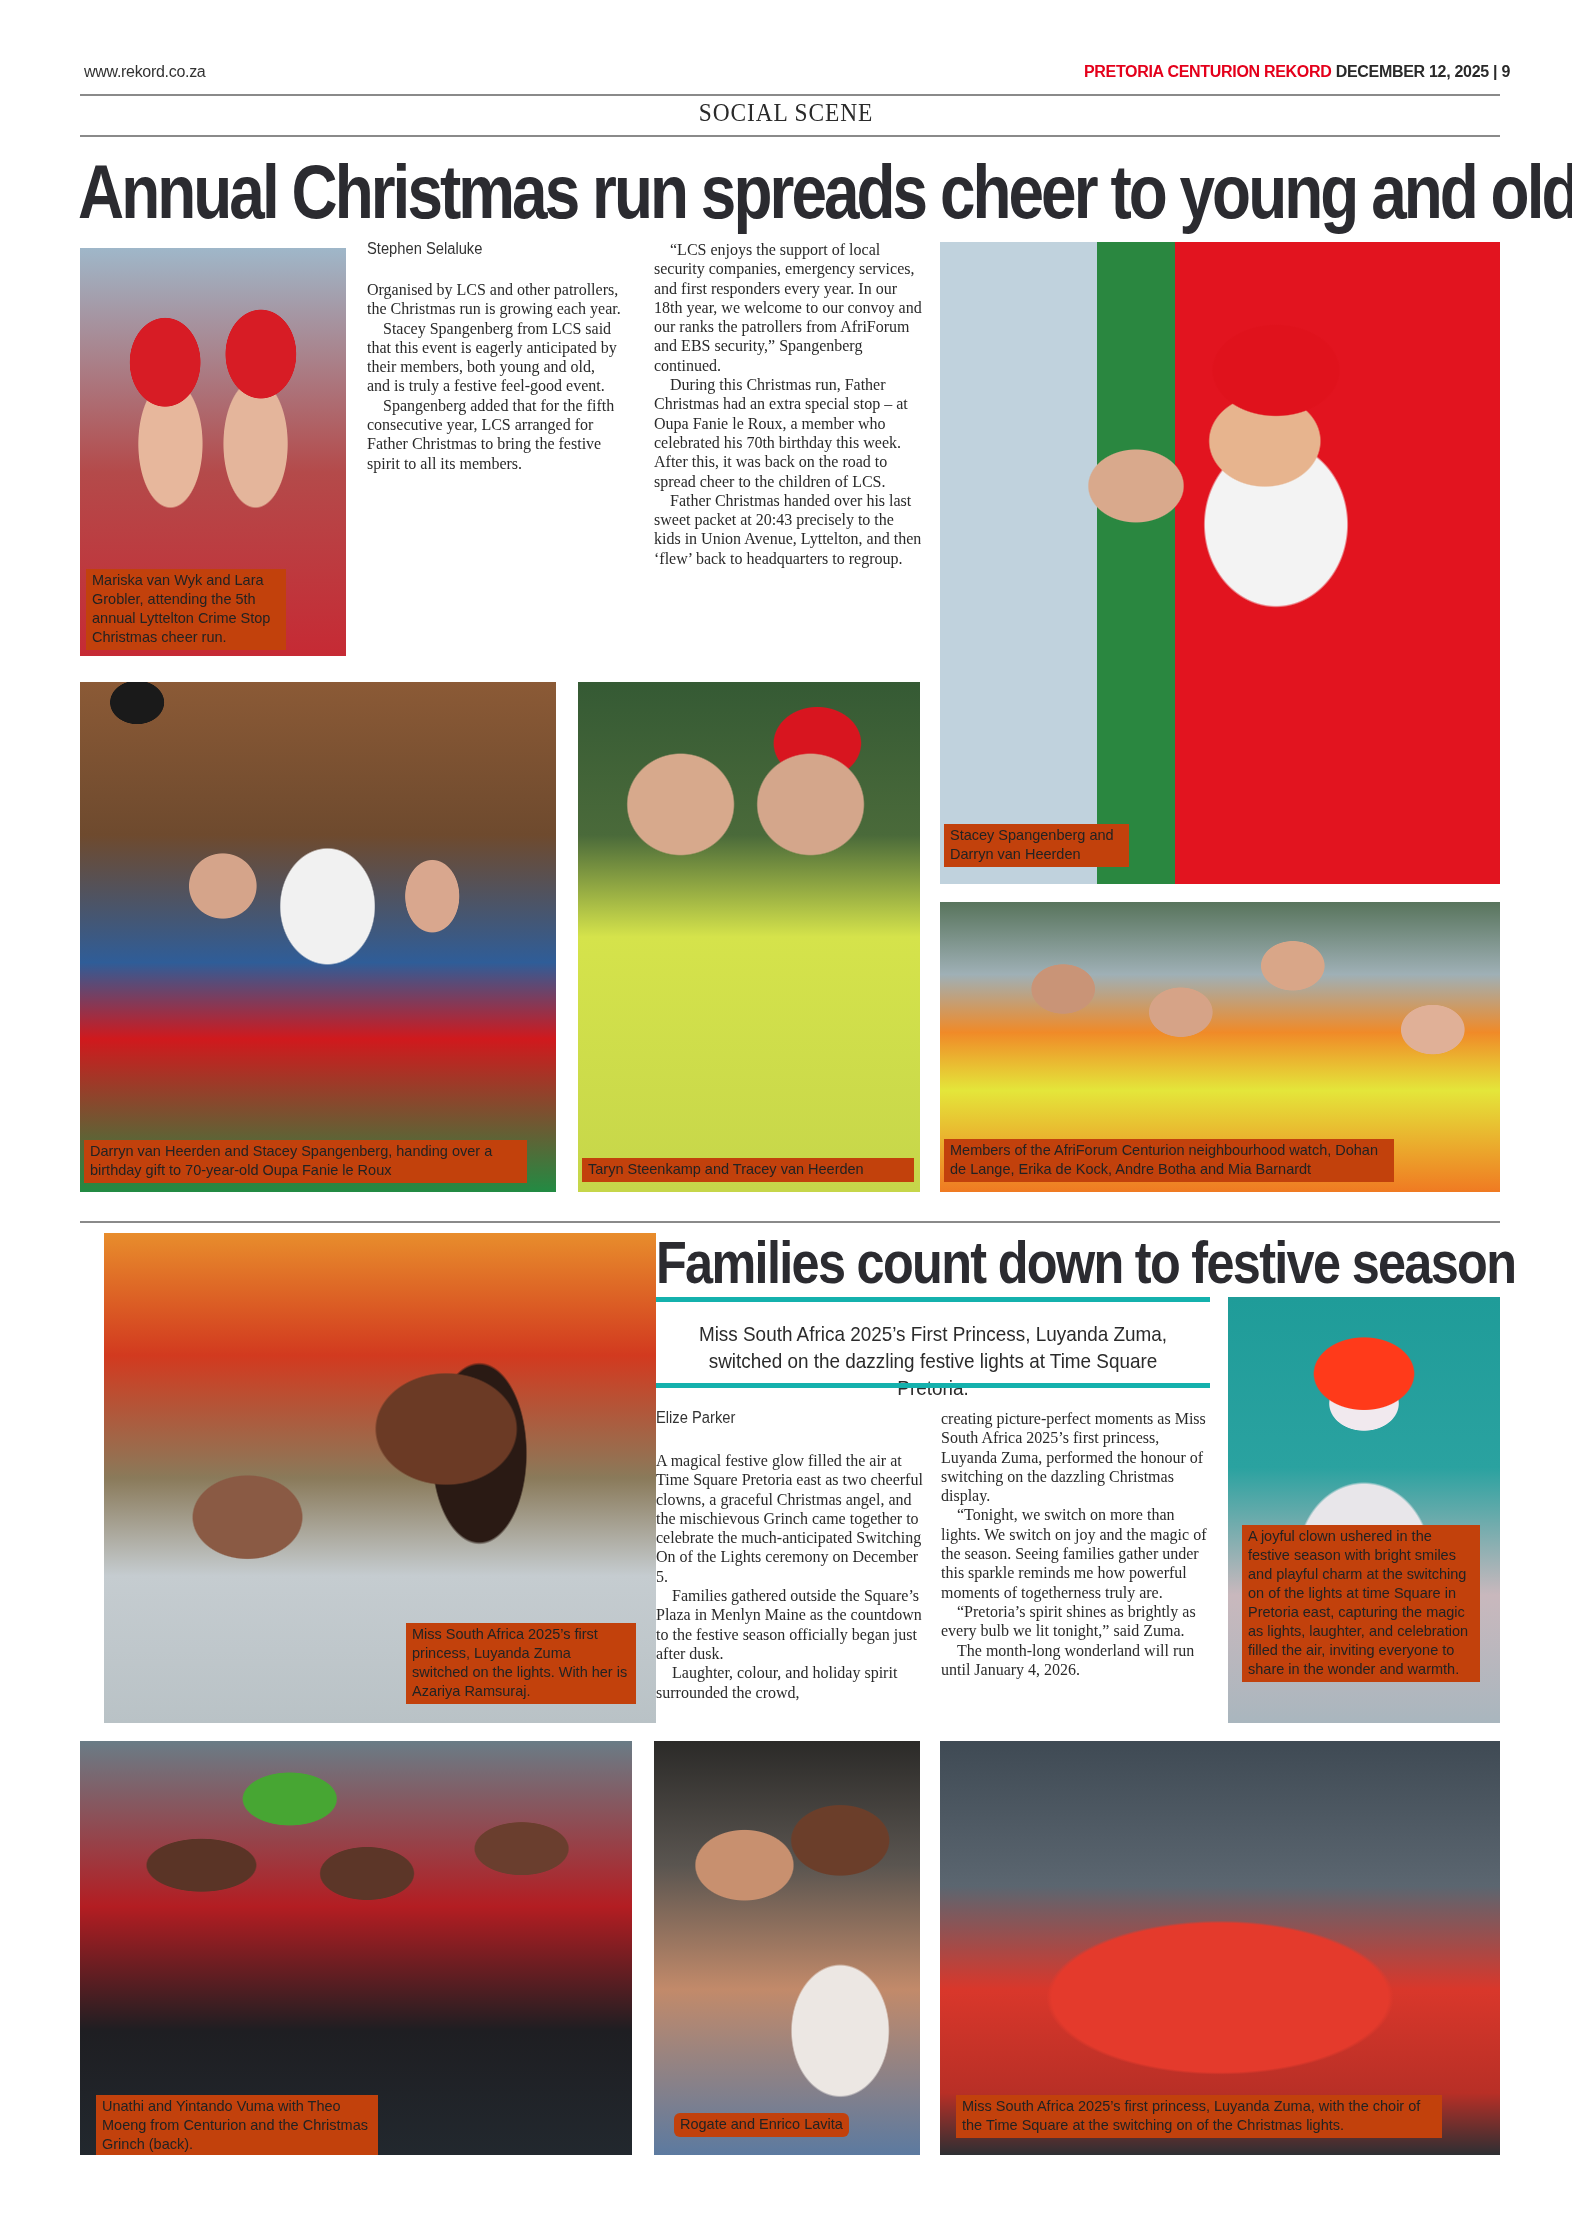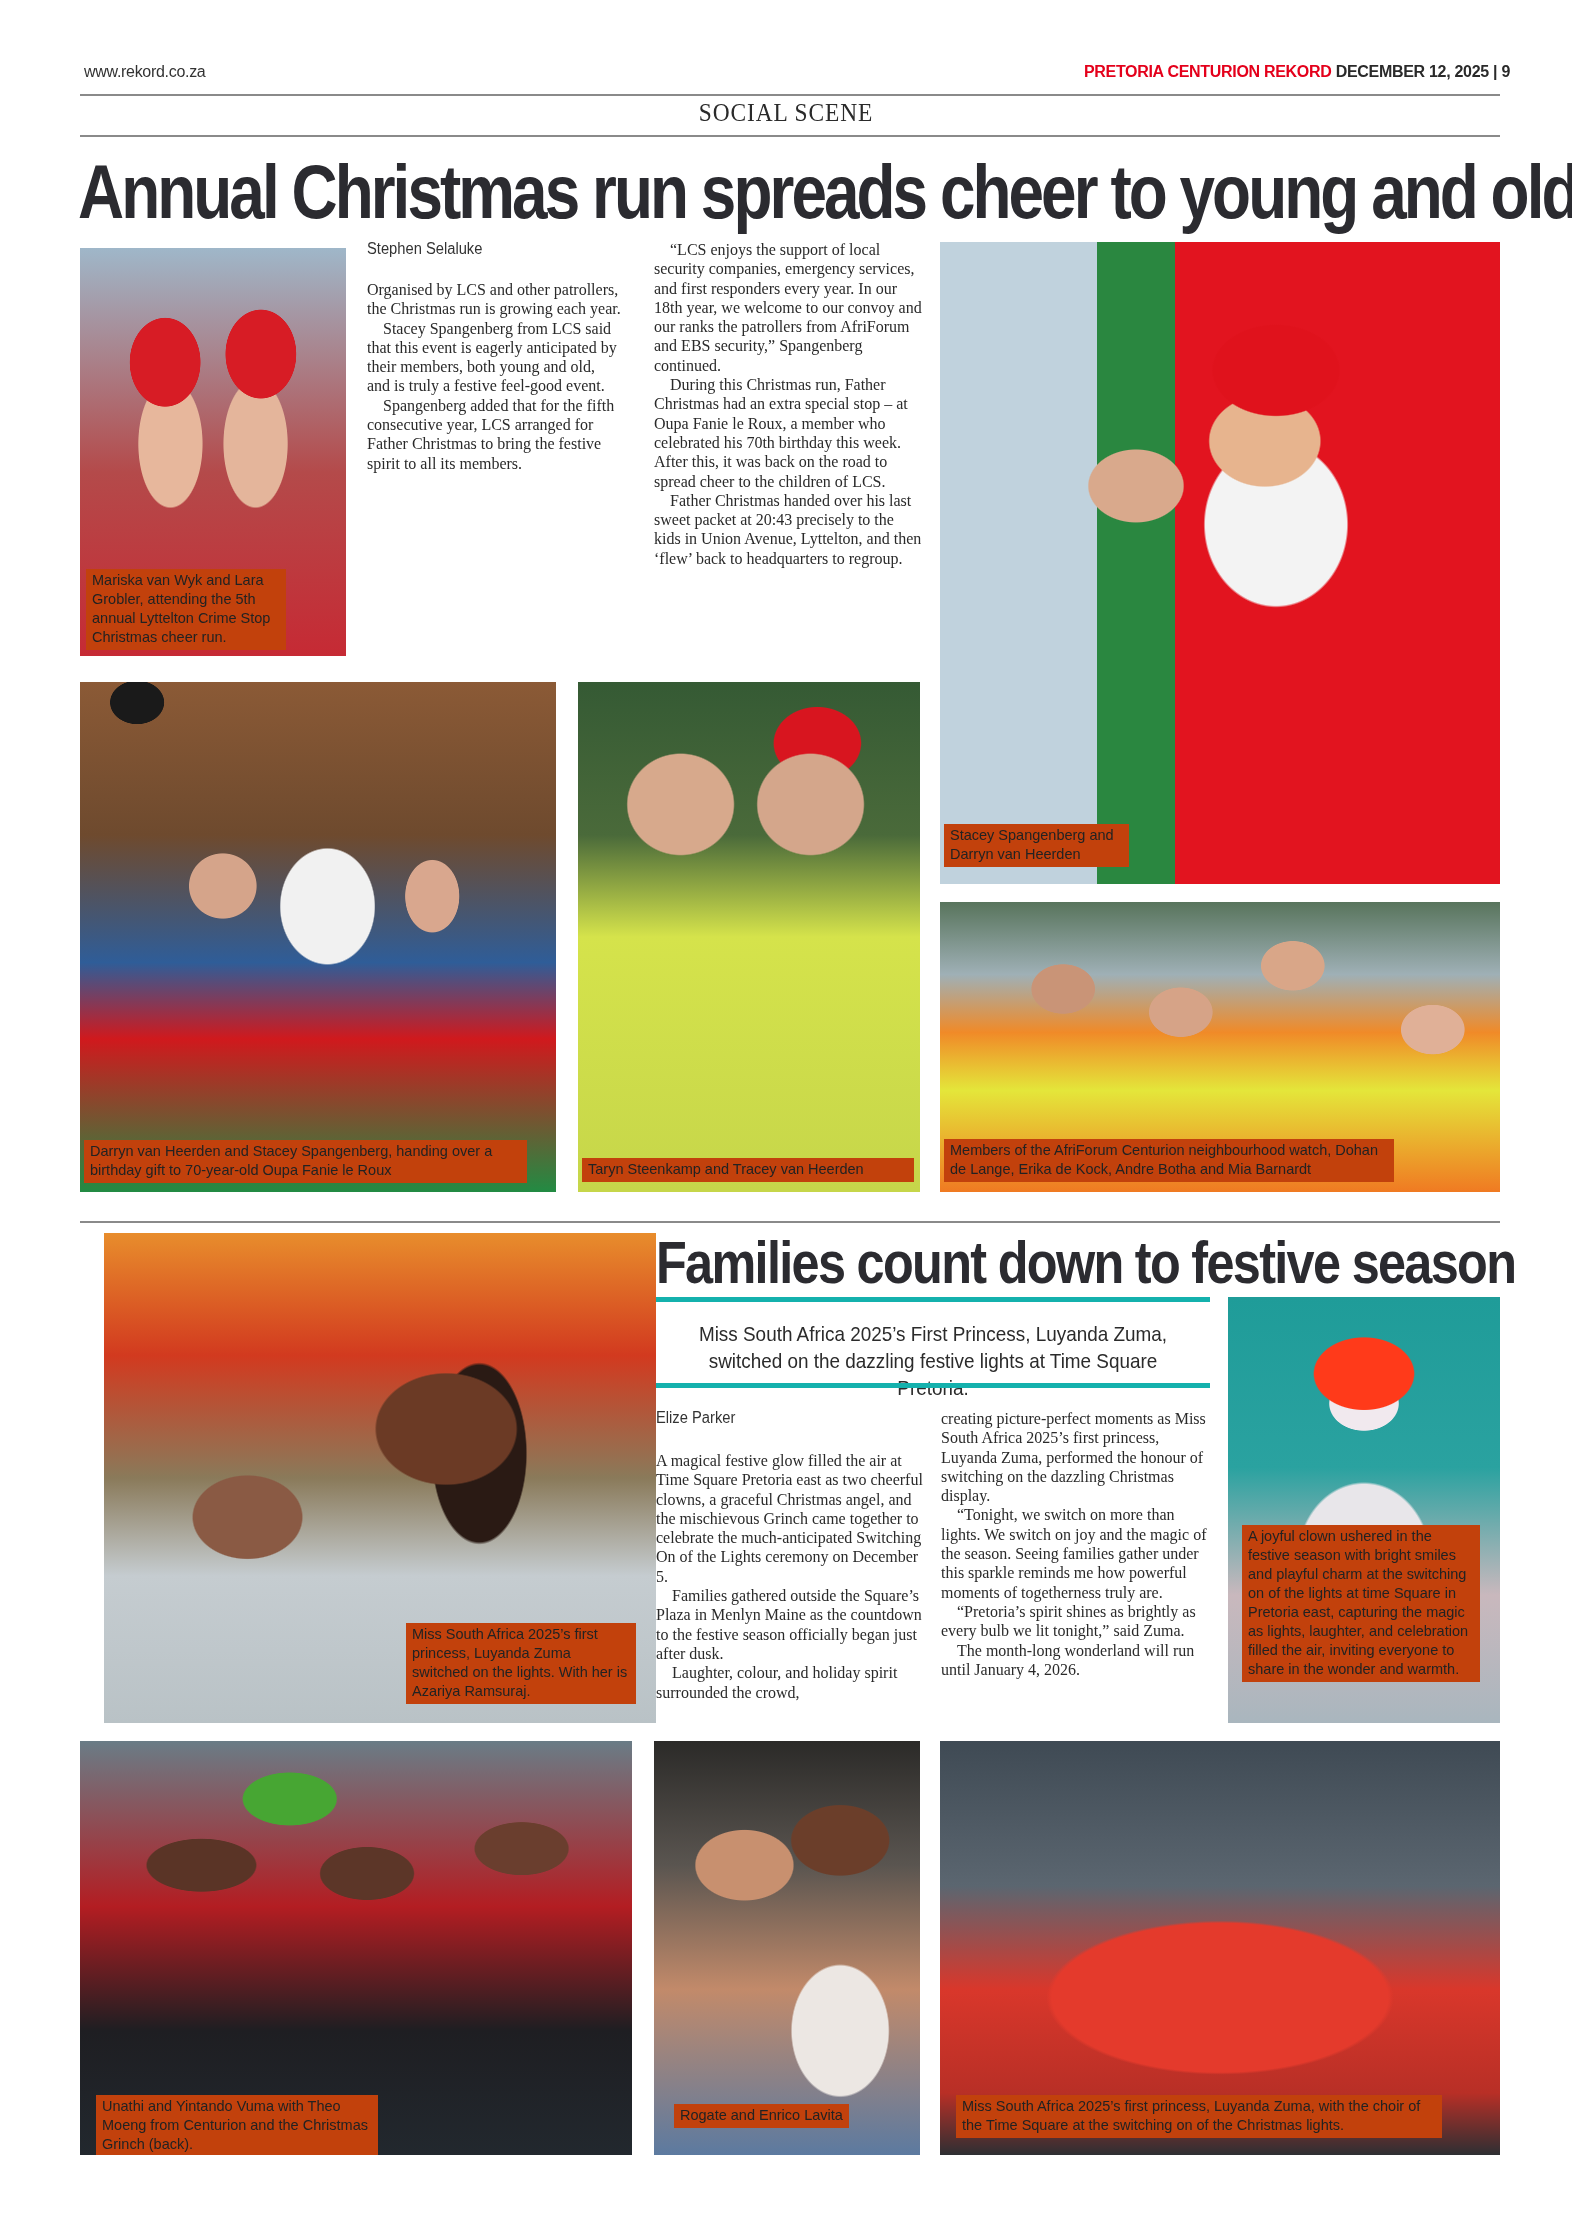--- a/index.html
+++ b/index.html
@@ -132,19 +132,19 @@
   <div class="caption" style="left:14px; top:228px; width:238px;">A joyful clown ushered in the festive season with bright smiles and playful charm at the switching on of the lights at time Square in Pretoria east, capturing the magic as lights, laughter, and celebration filled the air, inviting everyone to share in the wonder and warmth.</div>
 </div>
 
 <div class="photo" style="left:80px; top:1741px; width:552px; height:414px;">
   <div class="scene s9"></div>
   <div class="caption" style="left:16px; top:354px; width:282px;">Unathi and Yintando Vuma with Theo Moeng from Centurion and the Christmas Grinch (back).</div>
 </div>
 
 <div class="photo" style="left:654px; top:1741px; width:266px; height:414px;">
   <div class="scene s10"></div>
-  <div class="caption" style="left:20px; top:363px; white-space:nowrap;">Rogate and Enrico Lavita</div>
+  <div class="caption" style="left:20px; top:372px; white-space:nowrap;border-radius:6px;">Rogate and Enrico Lavita</div>
 </div>
 
 <div class="photo" style="left:940px; top:1741px; width:560px; height:414px;">
   <div class="scene s11"></div>
   <div class="caption" style="left:16px; top:354px; width:486px;">Miss South Africa 2025’s first princess, Luyanda Zuma, with the choir of the Time Square at the switching on of the Christmas lights.</div>
 </div>
 
 </body></html>

